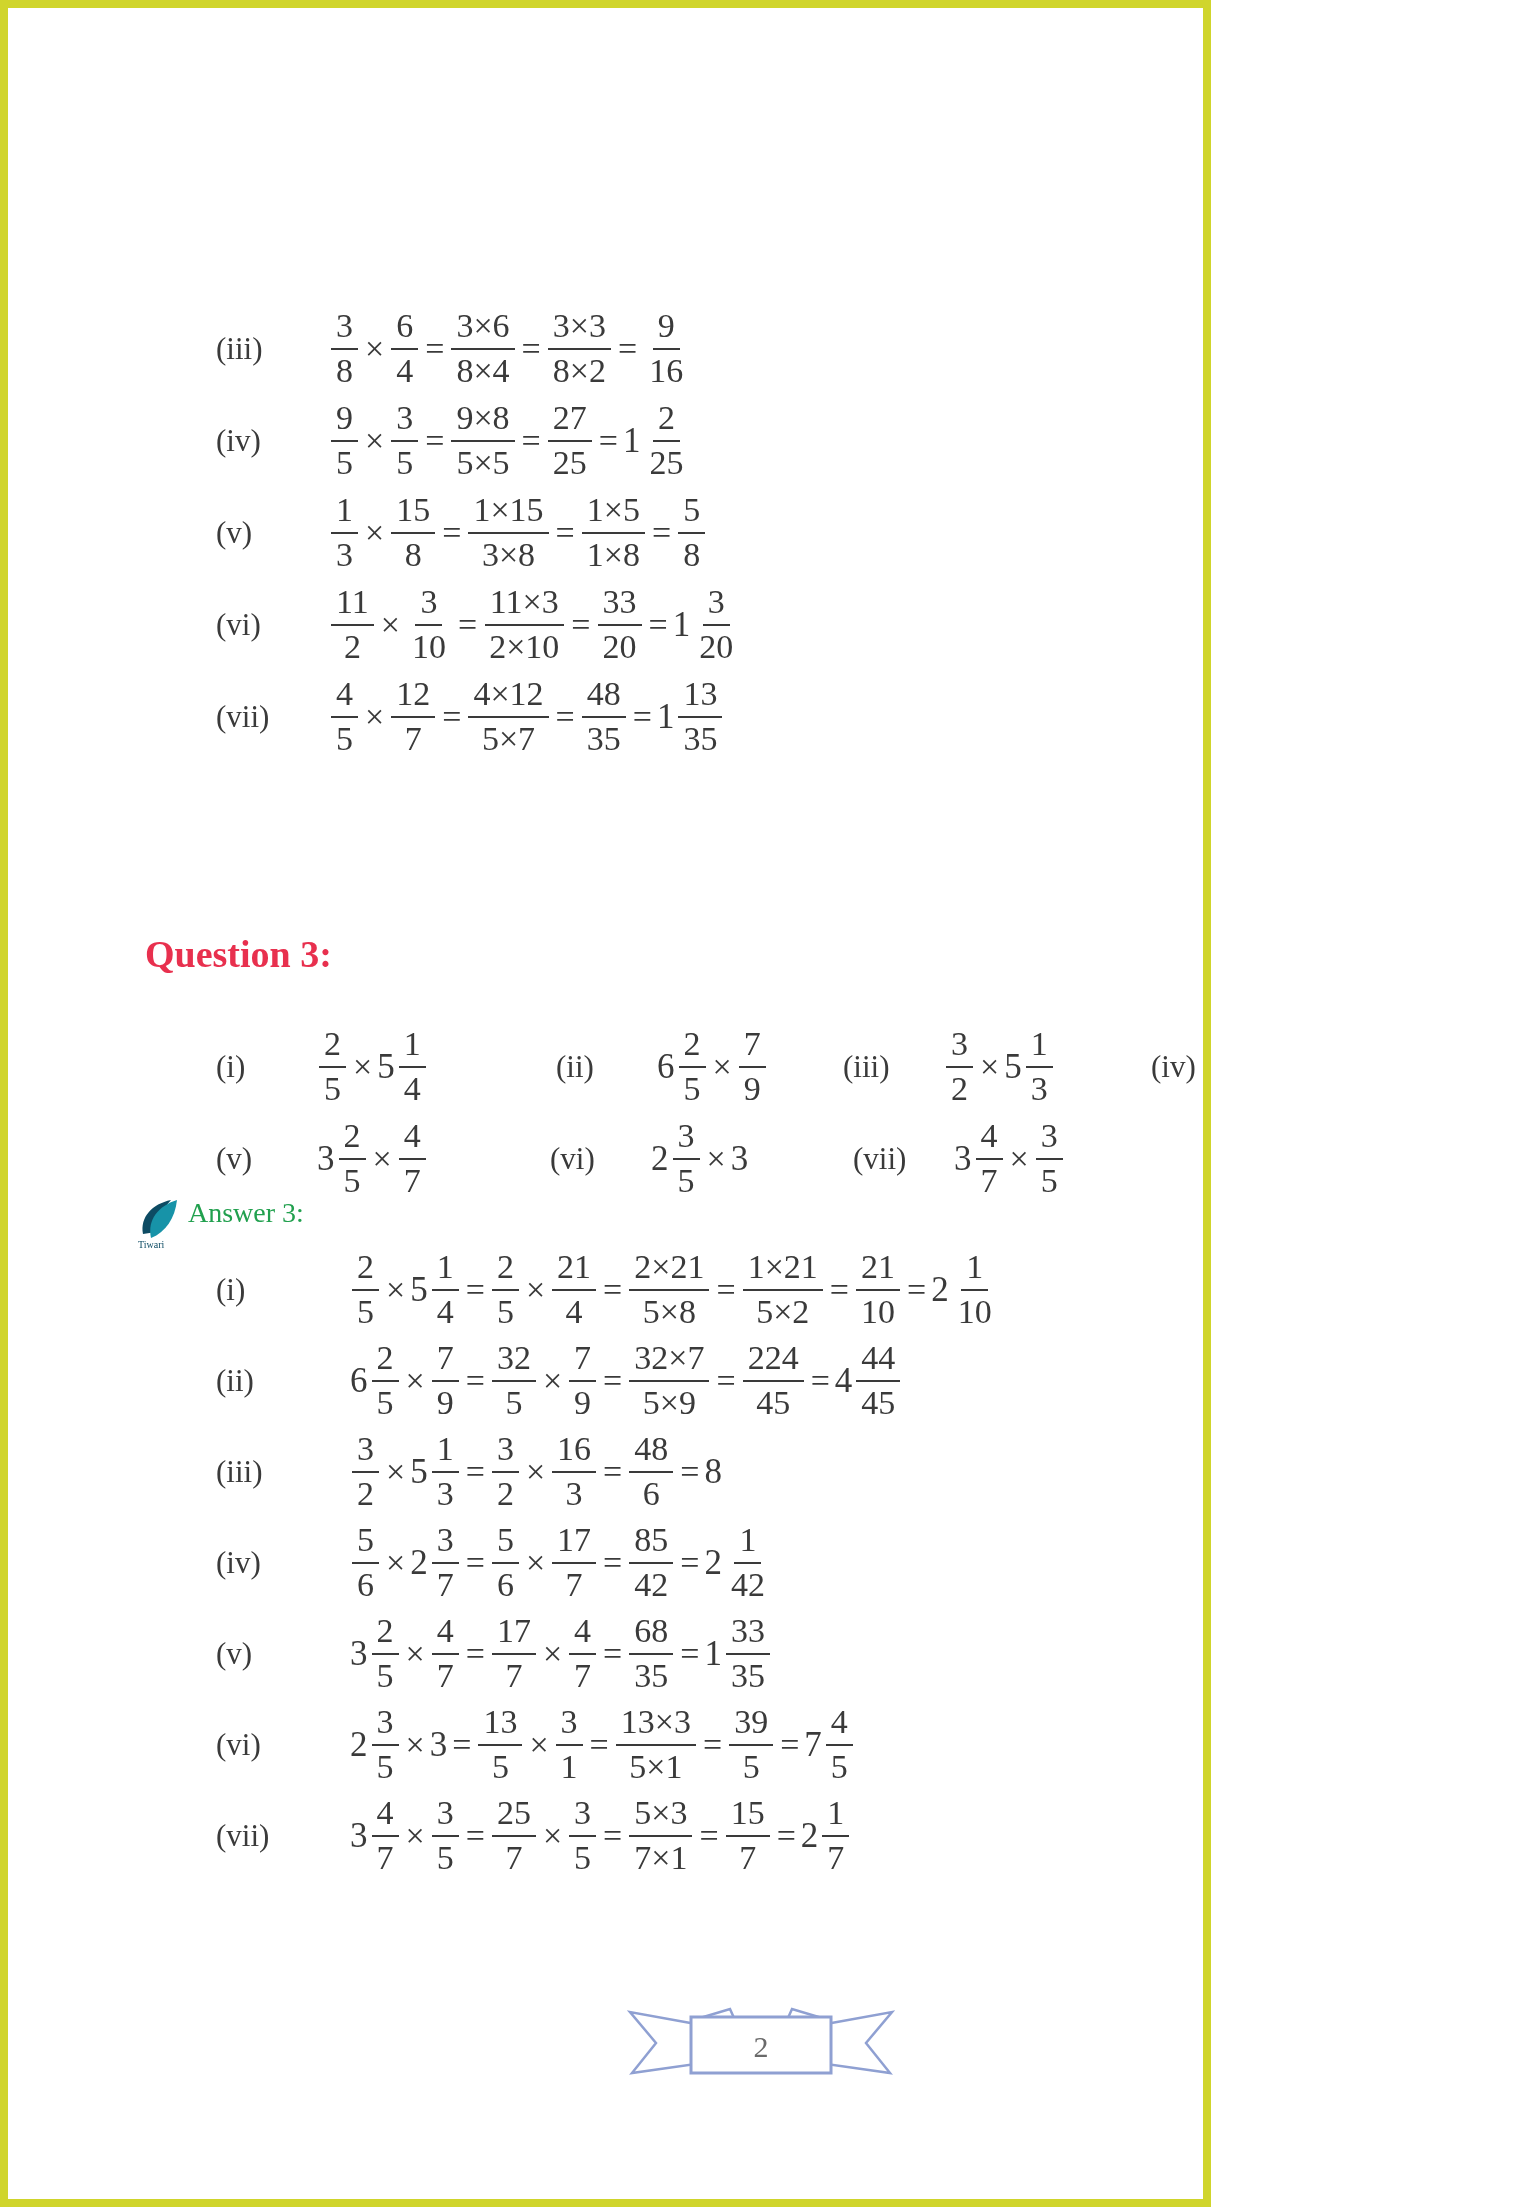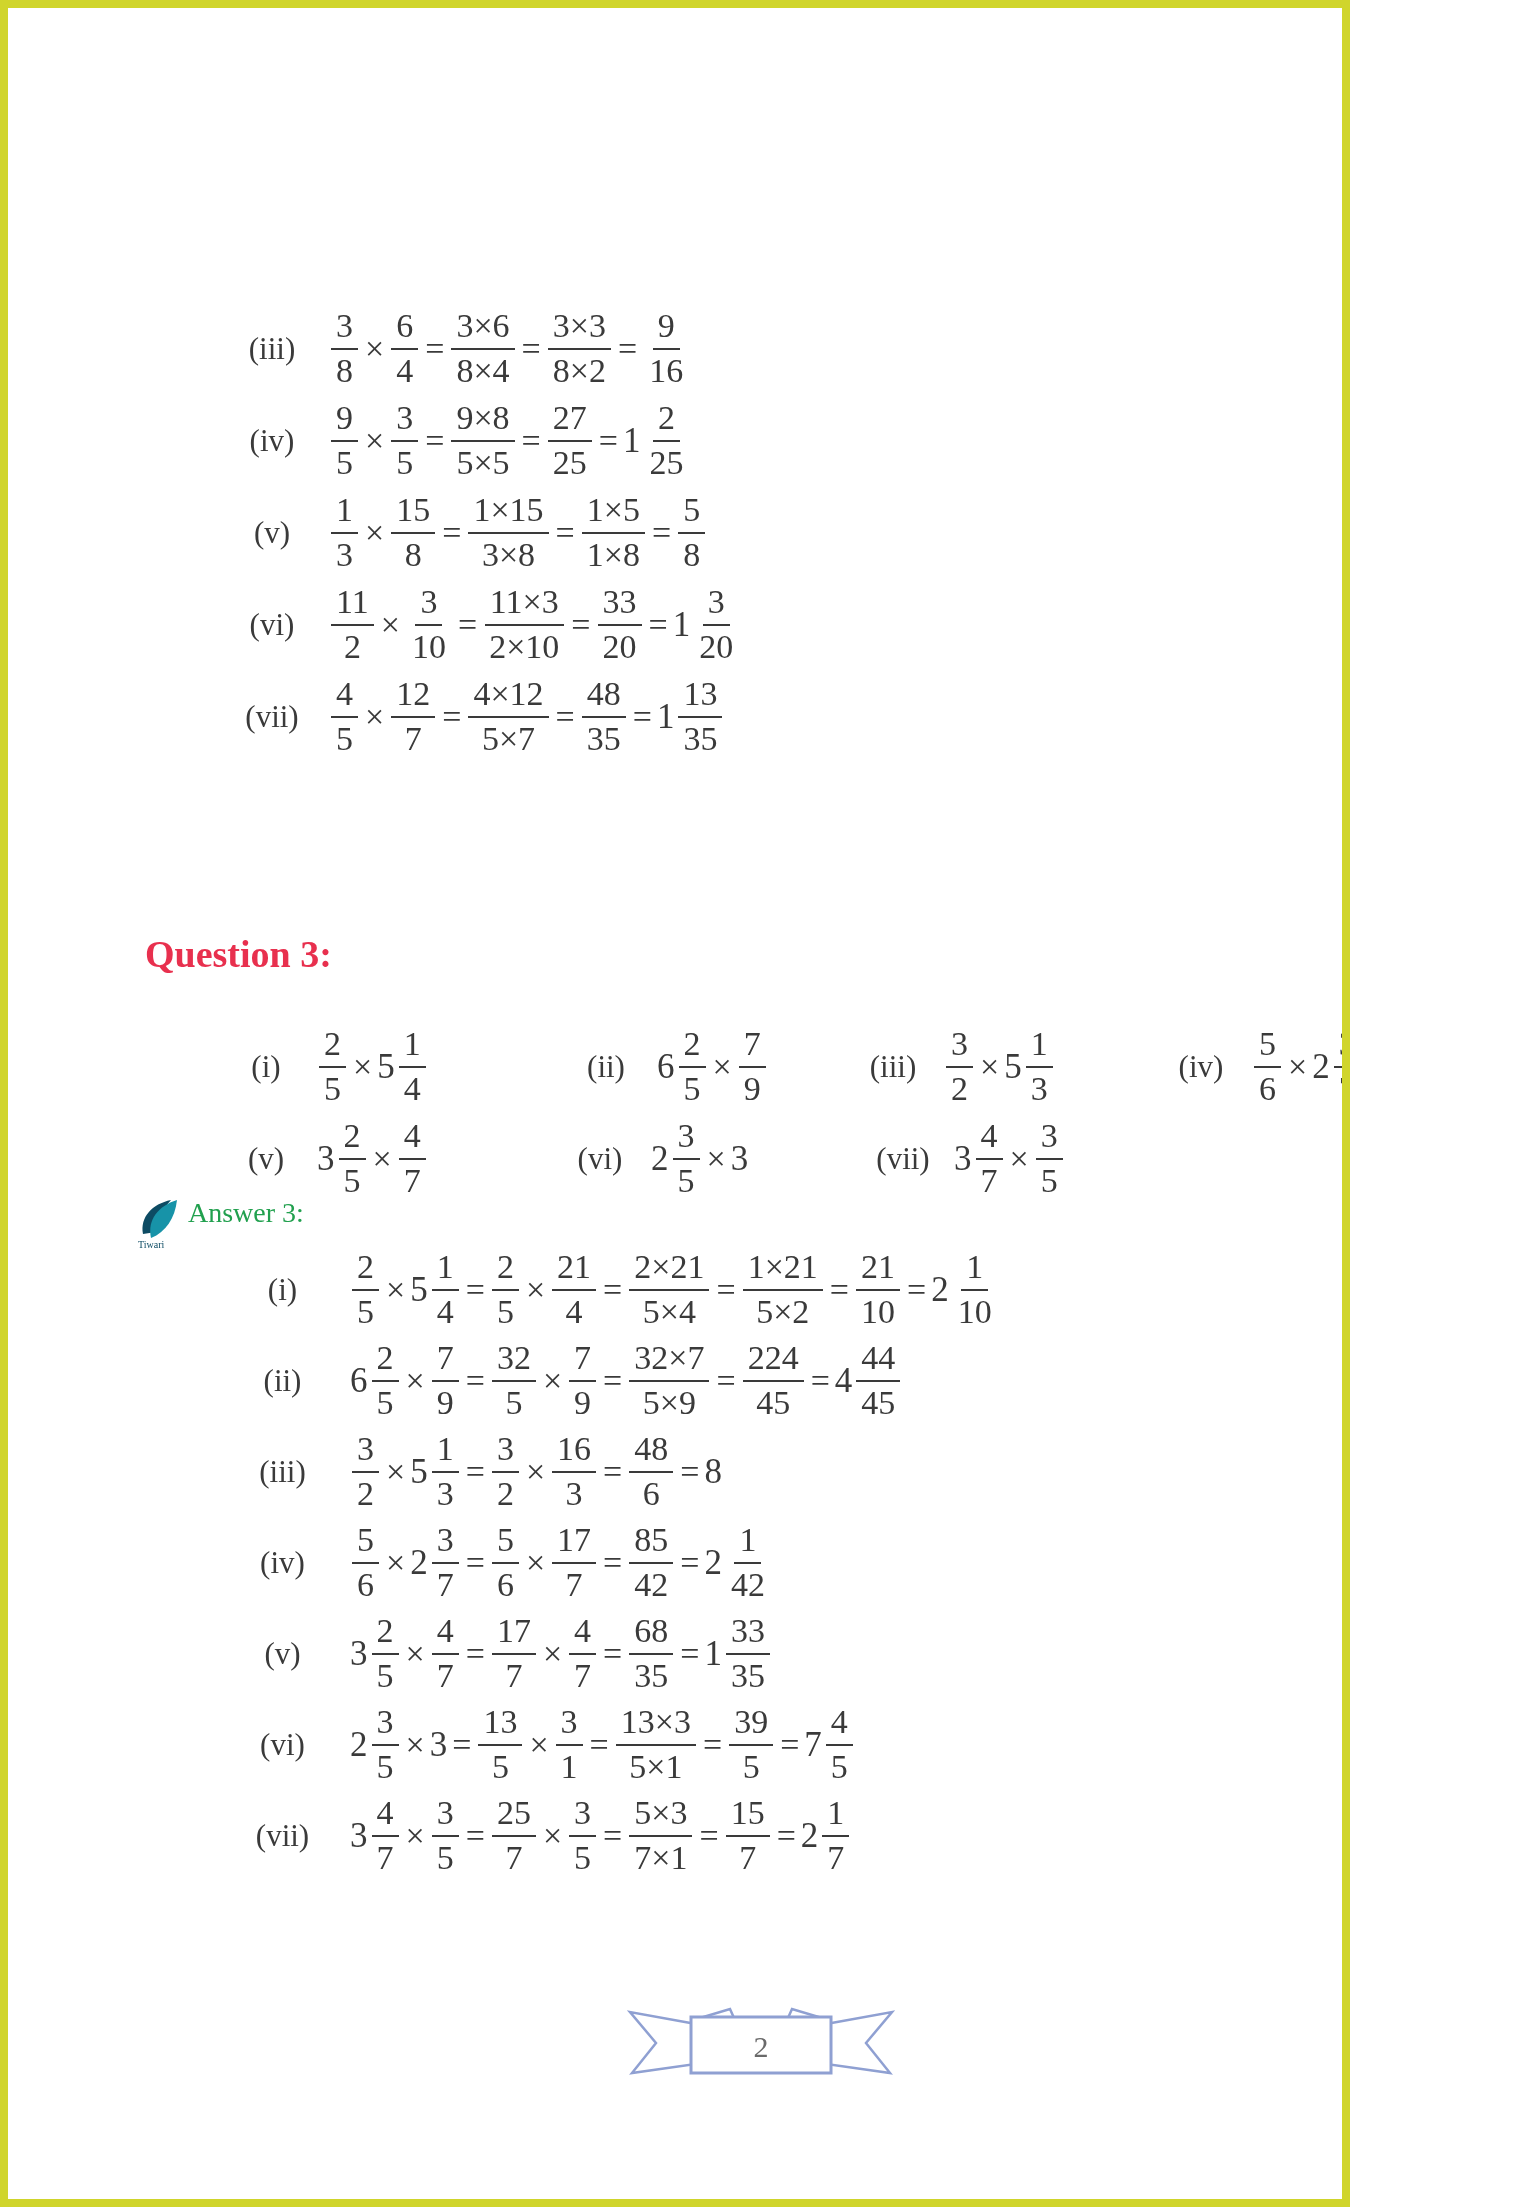--- a/index.html
+++ b/index.html
@@ -7,28 +7,27 @@
     --question-heading:#e8304e;
     --answer-heading:#21a04e;
     --math-text:#3a3a3a;
     --label-text:#3a3a3a;
     --ribbon-outline:#8fa0d2;
     --page-number:#6a6a6a;
   }
   html,body{margin:0;padding:0;background:#fff;}
   .page{
     position:relative;
-    width:1350px;height:2207px;
+    width:1211px;height:2207px;
     box-sizing:border-box;
     border:8px solid var(--page-border);
     background:#fff;
     font-family:"Liberation Serif",serif;
     color:var(--math-text);
     overflow:hidden;
-    text-align:center;
   }
   
   .mrow{display:inline-flex;align-items:center;white-space:nowrap;}
   .frac{display:inline-flex;flex-direction:column;align-items:center;margin:0 3px;font-size:34px;line-height:1.08;}
   .frac .num{padding:0 5px 3px;border-bottom:2.5px solid var(--math-text);}
   .frac .den{padding:3px 5px 0;}
   .op{font-size:34px;margin:0 4px;}
   .whole{font-size:35px;margin:0 1px;}
   .ilabel{font-size:31px;color:var(--label-text);}
   
@@ -354,21 +353,21 @@
             <span class="den">5</span>
           </span>
           <span class="op">×</span>
           <span class="frac">
             <span class="num">21</span>
             <span class="den">4</span>
           </span>
           <span class="op">=</span>
           <span class="frac">
             <span class="num">2×21</span>
-            <span class="den">5×4</span>
+            <span class="den">5×8</span>
           </span>
           <span class="op">=</span>
           <span class="frac">
             <span class="num">1×21</span>
             <span class="den">5×2</span>
           </span>
           <span class="op">=</span>
           <span class="frac">
             <span class="num">21</span>
             <span class="den">10</span>

